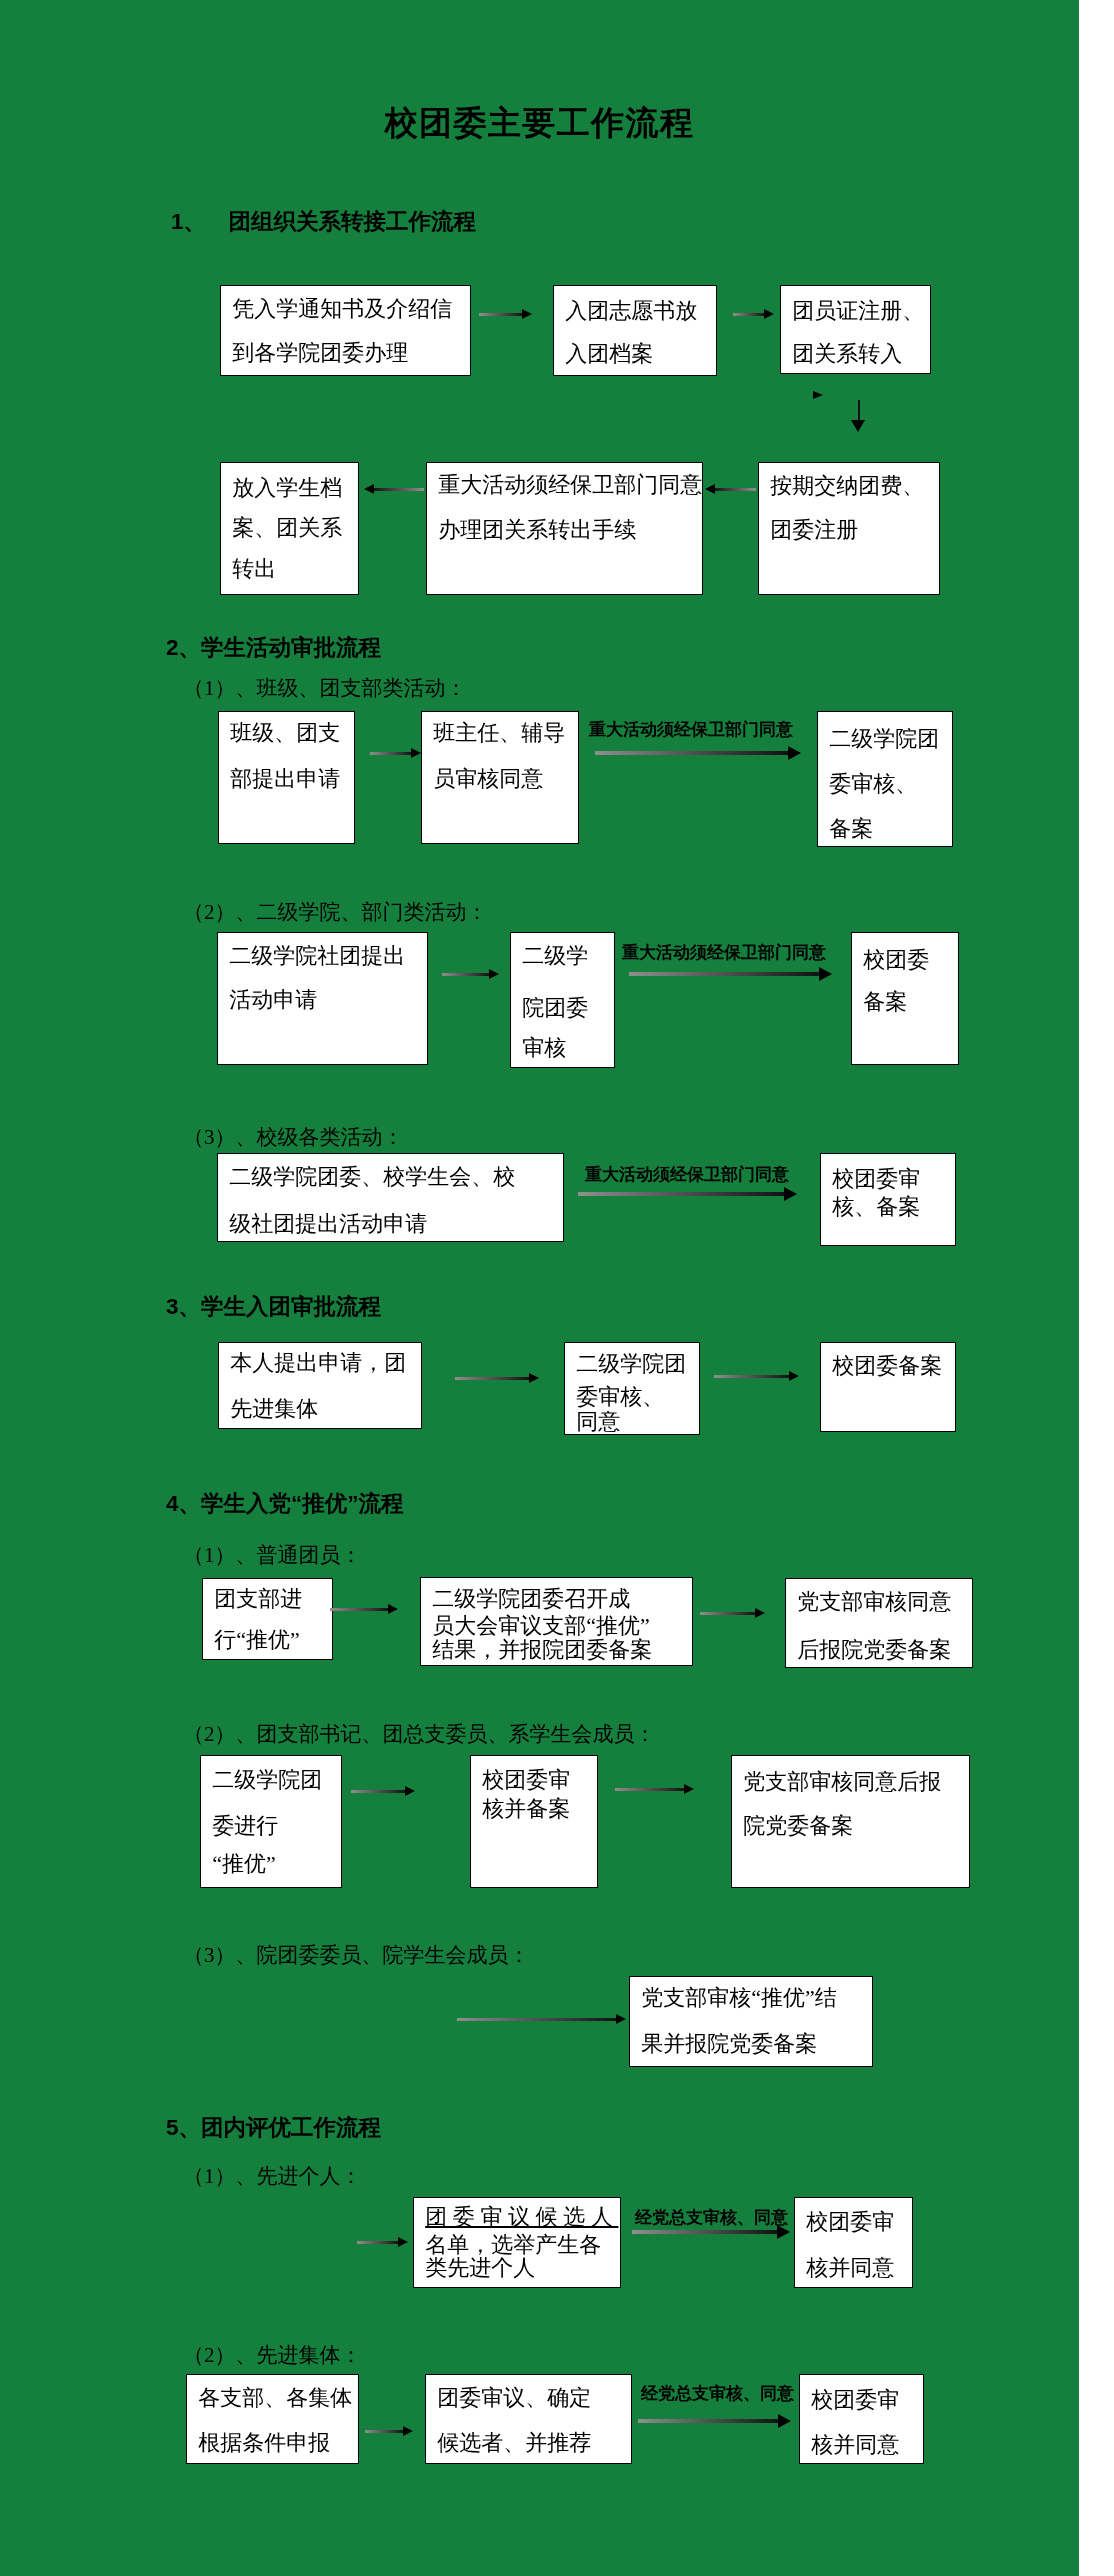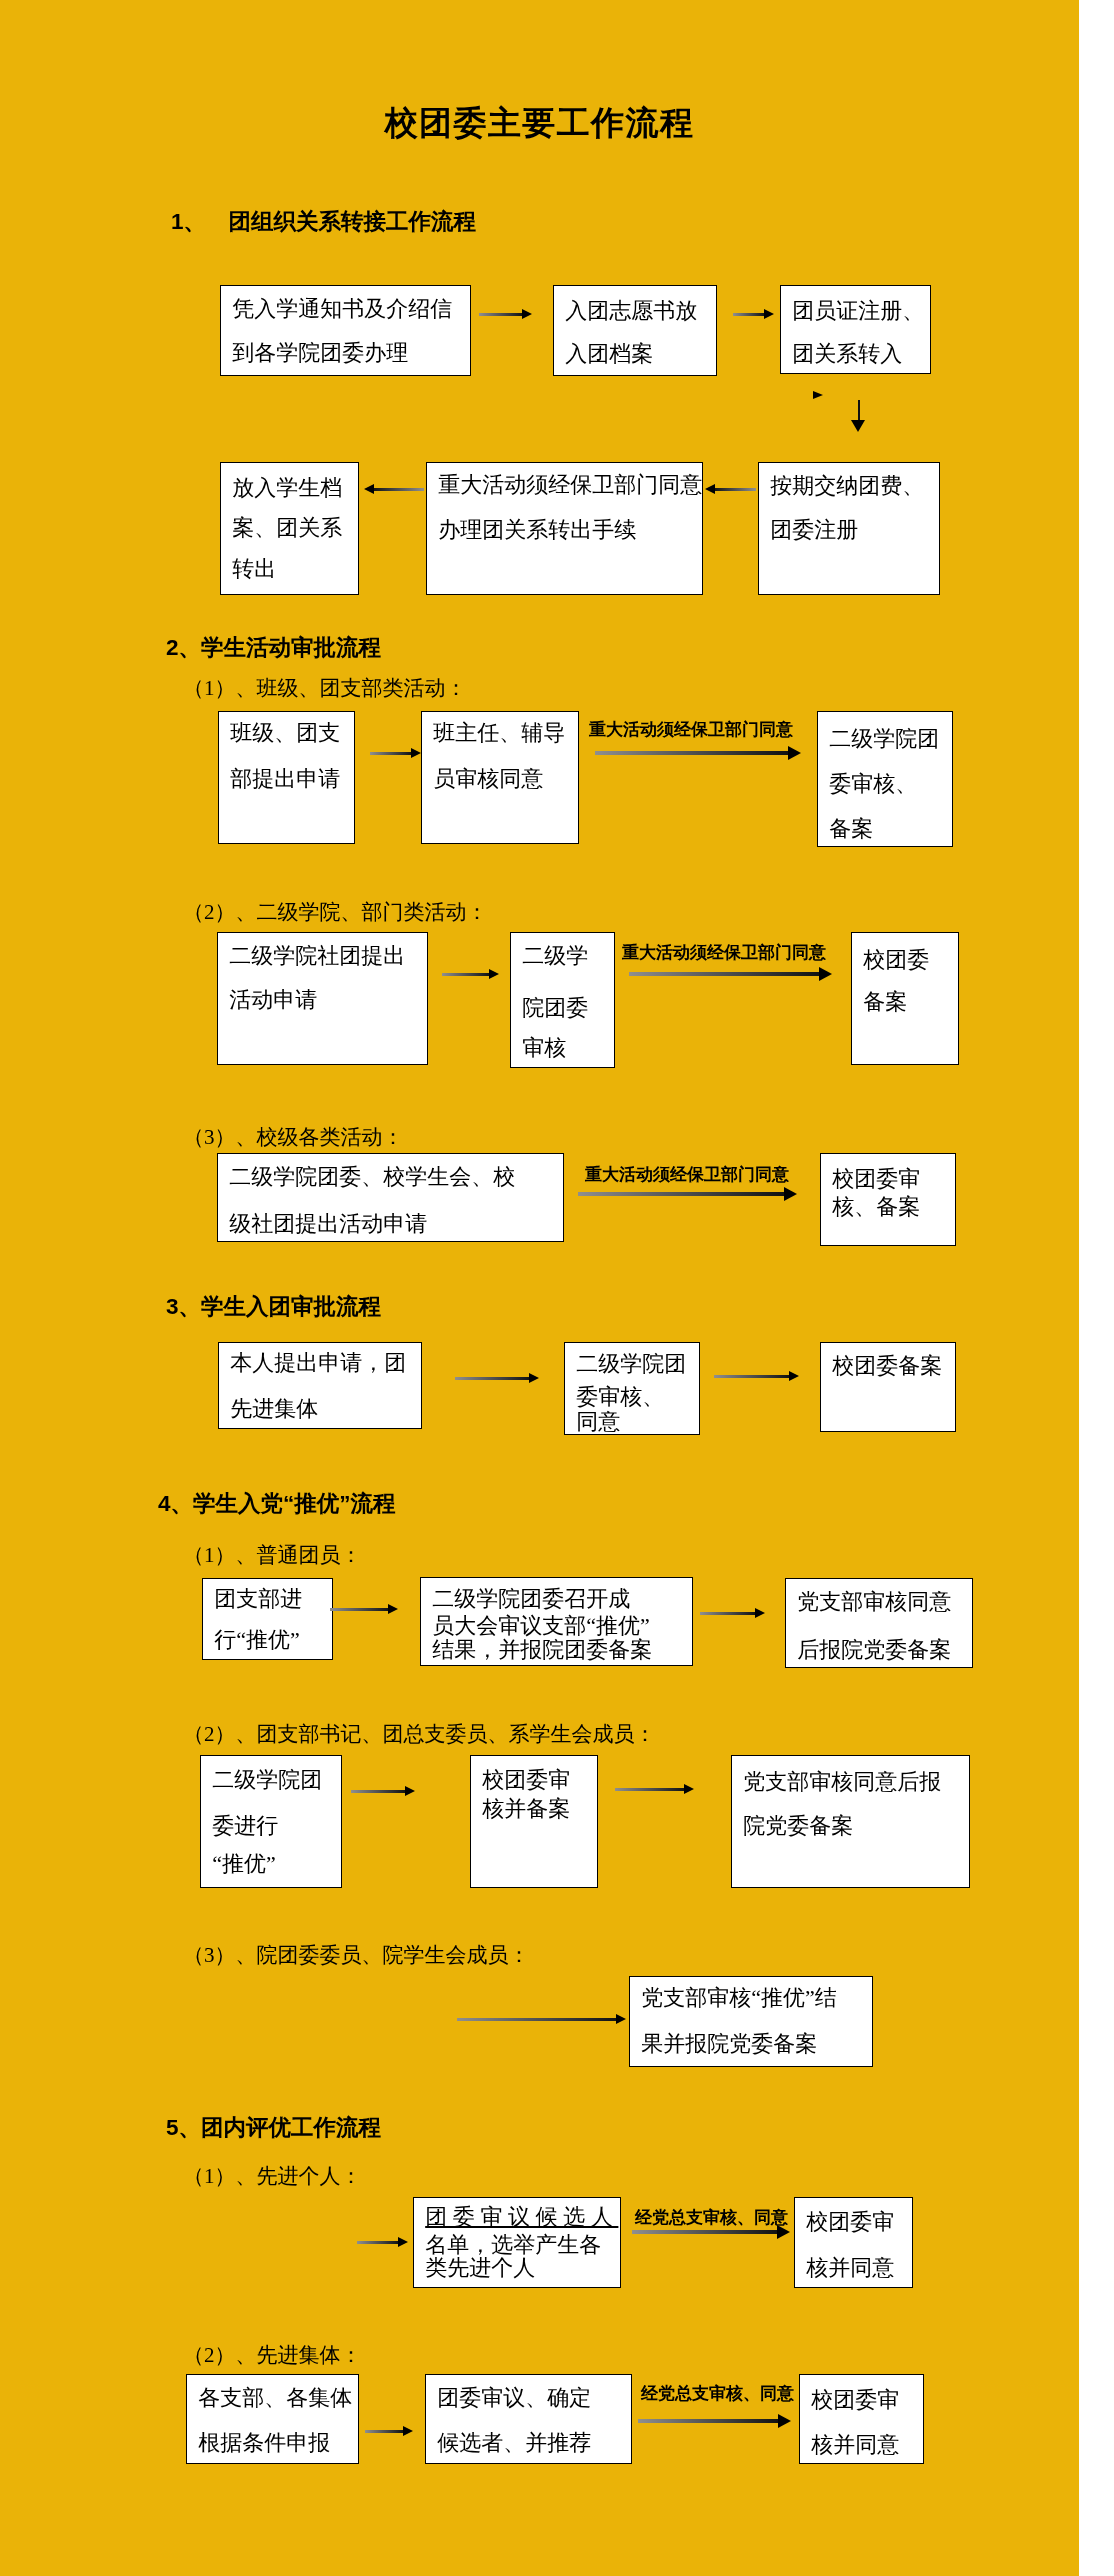--- a/index.html
+++ b/index.html
@@ -1,16 +1,16 @@
 <!DOCTYPE html>
 <html style="font-size:11.2px"><head>
 <meta charset="utf-8">
 <style>
   html,body{margin:0;padding:0;background:#fff;}
-  #page{position:relative;width:1079px;height:2576px;background:#eab308;overflow:hidden;
+  #page{position:relative;width:1079px;height:2576px;background:#15803d;overflow:hidden;
         font-family:"Liberation Serif", serif;color:#000;}
   .title{position:absolute;left:0;width:100%;text-align:center;
          font-family:"Liberation Sans", sans-serif;font-weight:700;font-size:33px;line-height:39px;letter-spacing:1.4px;}
   .h{position:absolute;font-family:"Liberation Sans", sans-serif;font-weight:700;font-size:22.5px;line-height:27px;white-space:nowrap;}
   .sub{position:absolute;font-size:21px;line-height:25px;white-space:nowrap;}
   .box{position:absolute;border:1.4px solid #000;background:#fff;box-sizing:border-box;}
   .bl{position:absolute;left:11.2px;right:2.8px;font-size:22px;line-height:24px;white-space:nowrap;}
   .ls{letter-spacing:5.6px;text-decoration:underline;}
   .al{position:absolute;font-family:"Liberation Sans", sans-serif;font-weight:700;font-size:17px;line-height:19.7px;white-space:nowrap;}
   .arr{position:absolute;height:11.2px;}
@@ -166,21 +166,21 @@
     <div class="bl" style="top:67px">同意</div>
   </div>
   <div class="arr right" style="left:714px;top:1371px;width:85px">
       <i class="sh"></i>
       <i class="hd"></i>
     </div>
   <div class="box" style="left:820px;top:1342px;width:136px;height:90px">
     <div class="bl" style="top:11.2px">校团委备案</div>
   </div>
 
-  <div class="h" style="left:158px;top:1490px">4、学生入党“推优”流程</div>
+  <div class="h" style="left:166px;top:1490px">4、学生入党“推优”流程</div>
 
   <div class="sub" style="left:183px;top:1543px">（1）、普通团员：</div>
   <div class="box" style="left:202px;top:1578px;width:131px;height:82px">
     <div class="bl" style="top:8.4px">团支部进</div>
     <div class="bl" style="top:49px">行“推优”</div>
   </div>
   <div class="arr right" style="left:330px;top:1604px;width:68px">
       <i class="sh"></i>
       <i class="hd"></i>
     </div>

